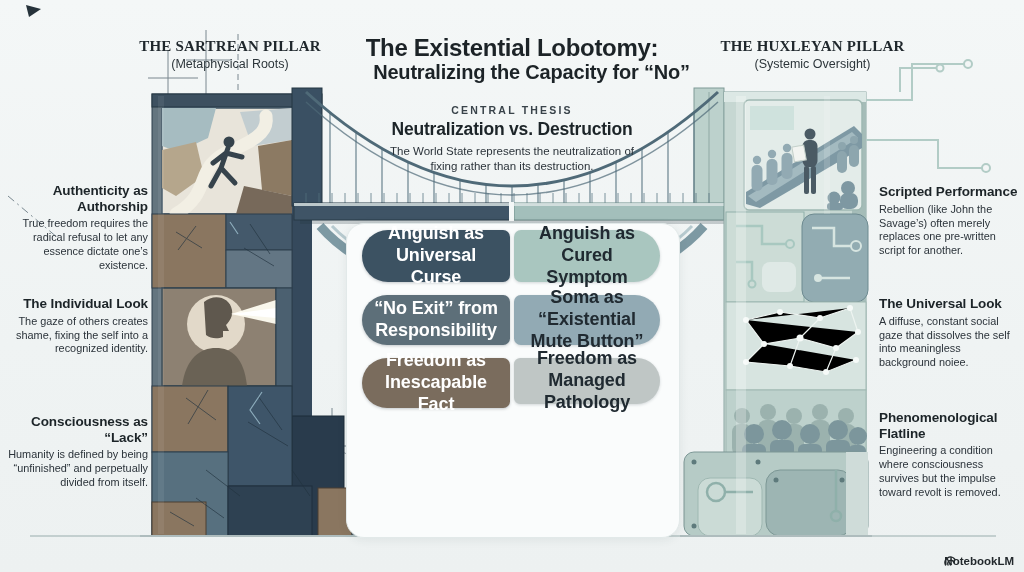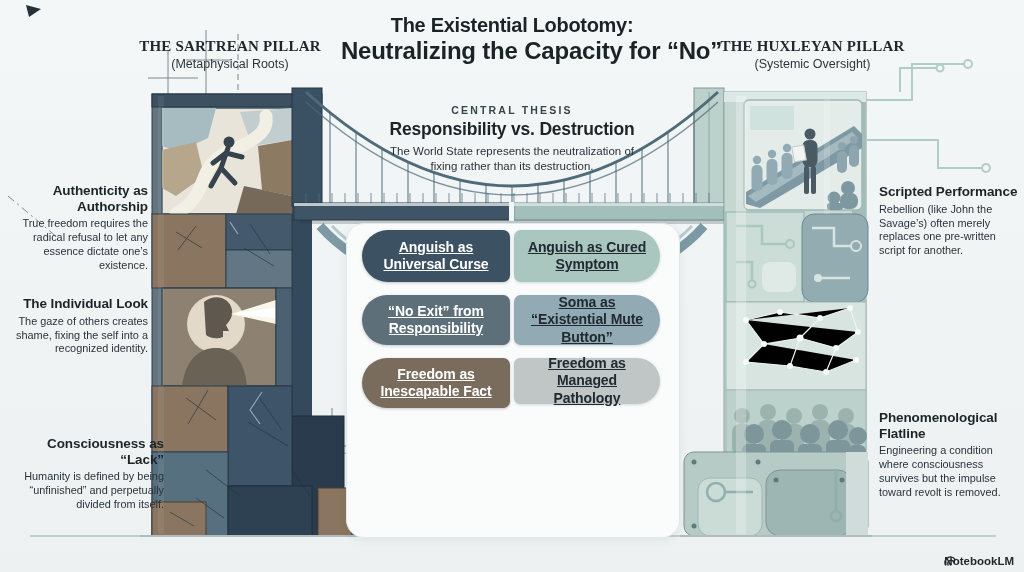--- a/index.html
+++ b/index.html
@@ -3,39 +3,39 @@
 <meta charset="utf-8">
 <style>
   html,body{margin:0;padding:0;background:#e7ebec;font-family:"Liberation Sans",sans-serif;}
   .stage{position:relative;width:1024px;height:572px;overflow:hidden;
          background:linear-gradient(180deg,#f4f7f7 0%,#eff3f3 60%,#edf1f1 100%);}
   svg{position:absolute;inset:0;}
   .layer{position:absolute;inset:0;pointer-events:none;}
 
   .title{position:absolute;top:14px;left:0;width:100%;text-align:center;
          color:#1c2327;font-weight:800;line-height:1.14;}
-  .title .l1{font-size:20px;letter-spacing:-.3px;}
-  .title .l2{font-size:24px;letter-spacing:-.2px;padding-left:39px;}
+  .title .l1{font-size:24px;letter-spacing:-.3px;margin-top:20px;}
+  .title .l2{font-size:20px;letter-spacing:-.2px;padding-left:39px;}
 
   .pillar-head{position:absolute;text-align:center;color:#1f272c;}
   .pillar-head .h{font-size:15px;font-weight:800;letter-spacing:.2px;font-family:Liberation Serif, serif;}
   .pillar-head .s{font-size:12.5px;color:#2d363b;margin-top:2px;font-weight:500;}
 
   .thesis{position:absolute;left:377px;top:104px;width:270px;text-align:center;}
   .thesis .k{font-size:10.5px;letter-spacing:2.2px;color:#39434a;font-weight:600;}
   .thesis .h{font-size:17.5px;font-weight:800;color:#1c2428;margin-top:3px;letter-spacing:-.2px;}
   .thesis .b{font-size:11.5px;color:#2b333a;margin-top:4px;line-height:1.3;font-weight:500;}
 
   .center-panel{position:absolute;left:346px;top:223px;width:332px;height:313px;
         background:#fafcfc;border:1px solid #e2e9e9;border-radius:18px;
         box-shadow:0 2px 10px rgba(40,60,70,.08);}
 
   .pill{position:absolute;display:flex;align-items:center;justify-content:flex-end;
-        text-align:center;font-weight:700;font-size:14px;line-height:1.22;
-        padding:0 10px;box-sizing:border-box;letter-spacing:-.1px;text-decoration:underline;}
+        text-align:center;font-weight:700;font-size:18px;line-height:1.22;
+        padding:0 10px;box-sizing:border-box;letter-spacing:-.1px;}
   .pill.pl{border-radius:26px 7px 7px 26px;box-shadow:0 1px 3px rgba(30,45,55,.25);}
   .pill.pr{border-radius:7px 26px 26px 7px;box-shadow:0 1px 3px rgba(30,45,55,.18);}
 
   .note{position:absolute;color:#2b333a;}
   .note .nh{font-weight:800;font-size:13.5px;color:#1c2428;line-height:1.16;letter-spacing:-.1px;}
   .note .nb{font-size:10.9px;line-height:1.27;margin-top:3px;font-weight:500;}
   .note.na-r{text-align:right;}
 
   .footer{position:absolute;right:10px;bottom:5px;display:flex;align-items:center;gap:4px;
           color:#22282c;font-size:11.5px;font-weight:600;}
@@ -288,21 +288,21 @@
       <div class="h">THE SARTREAN PILLAR</div>
       <div class="s">(Metaphysical Roots)</div>
     </div>
     <div class="pillar-head" style="left:690px;top:38px;width:245px;">
       <div class="h">THE HUXLEYAN PILLAR</div>
       <div class="s">(Systemic Oversight)</div>
     </div>
 
     <div class="thesis">
       <div class="k">CENTRAL THESIS</div>
-      <div class="h">Responsibility vs. Destruction</div>
+      <div class="h">Neutralization vs. Destruction</div>
       <div class="b">The World State represents the neutralization of fixing rather than its destruction.</div>
     </div>
 
     <div class="pill pl" style="left: 362px; top: 230px; width: 148px; height: 52px; background: rgb(60, 82, 98); color: rgb(255, 255, 255);">
       <span>Anguish as Universal Curse</span>
       </div>
     <div class="pill pr" style="left: 514px; top: 230px; width: 146px; height: 52px; background: rgb(169, 198, 191); color: rgb(32, 42, 49);">
       <span>Anguish as Cured Symptom</span>
       </div>
 
@@ -321,28 +321,32 @@
       </div>
 
     <div class="note na-r" style="left:6px;top:183px;width:142px;">
       <div class="nh">Authenticity as Authorship</div>
       <div class="nb">True freedom requires the radical refusal to let any essence dictate one’s existence.</div>
     </div>
     <div class="note na-r" style="left:6px;top:296px;width:142px;">
       <div class="nh">The Individual Look</div>
       <div class="nb">The gaze of others creates shame, fixing the self into a recognized identity.</div>
     </div>
-    <div class="note na-r" style="left:6px;top:436px;width:142px;margin-left:16px;">
+    <div class="note na-r" style="left:6px;top:414px;width:142px;">
       <div class="nh">Consciousness as “Lack”</div>
       <div class="nb">Humanity is defined by being “unfinished” and perpetually divided from itself.</div>
     </div>
 
     <div class="note" style="left:879px;top:184px;width:140px;">
       <div class="nh">Scripted Performance</div>
       <div class="nb">Rebellion (like John the Savage’s) often merely replaces one pre-written script for another.</div>
+    </div>
+    <div class="note" style="left:879px;top:296px;width:140px;">
+      <div class="nh">The Universal Look</div>
+      <div class="nb">A diffuse, constant social gaze that dissolves the self into meaningless background noiee.</div>
     </div>
     <div class="note" style="left:879px;top:410px;width:140px;">
       <div class="nh">Phenomenological Flatline</div>
       <div class="nb">Engineering a condition where consciousness survives but the impulse toward revolt is removed.</div>
     </div>
 
     <div class="footer">
       <svg width="13" height="13" viewBox="0 0 13 13">
         <path d="M1.5,10 A5.5,5.5 0 0 1 11,4.5" stroke="#22282c" stroke-width="1.4" fill="none" stroke-linecap="round"></path>
         <path d="M4,10 A3.2,3.2 0 0 1 10,7.4" stroke="#22282c" stroke-width="1.4" fill="none" stroke-linecap="round"></path>

